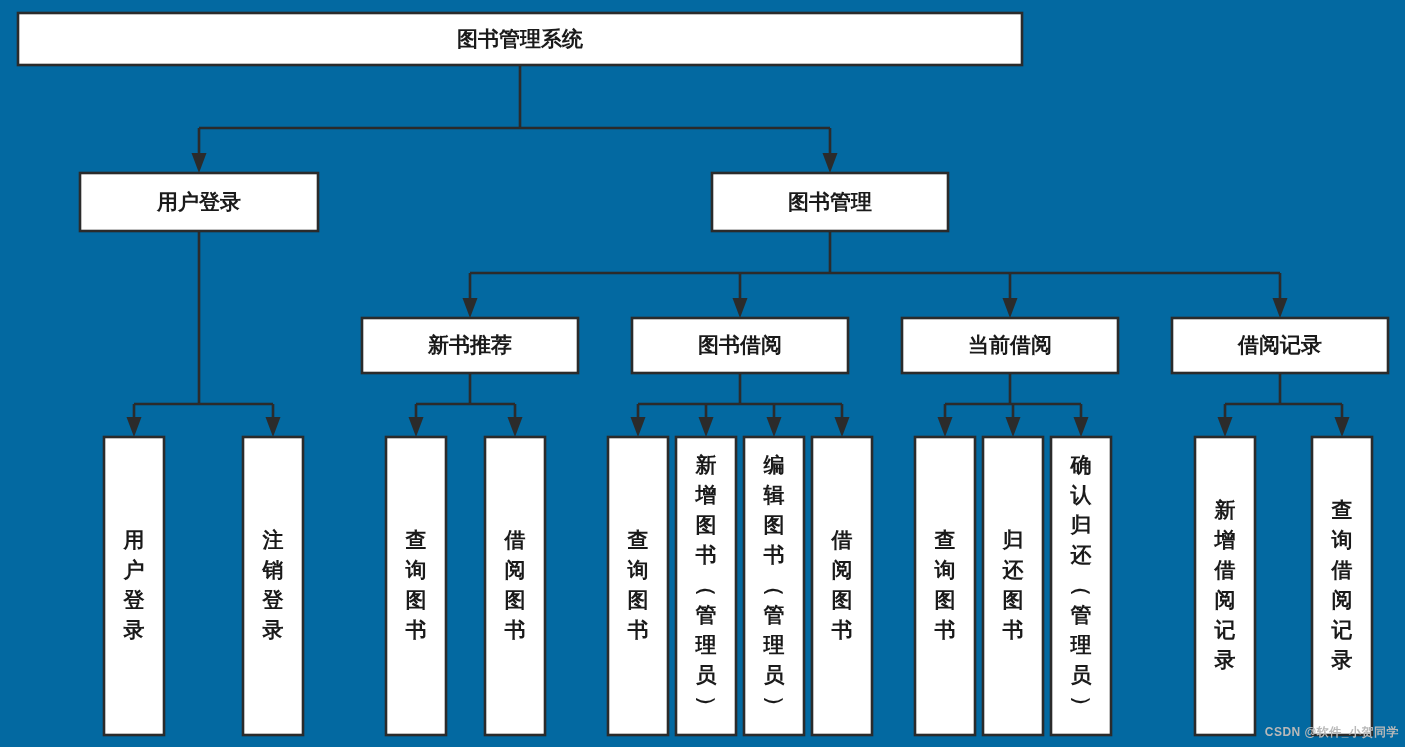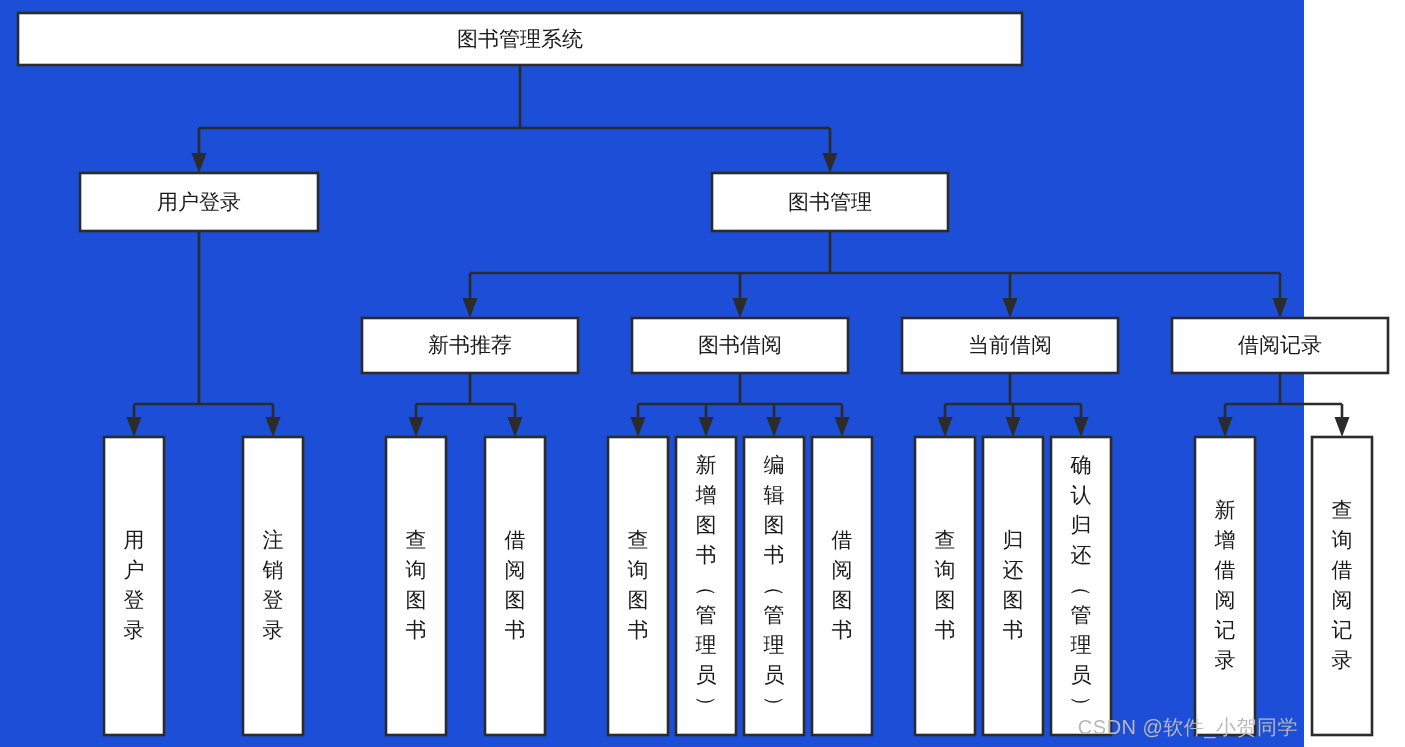--- a/index.html
+++ b/index.html
@@ -1,37 +1,37 @@
 <!DOCTYPE html>
 <html><head>
 <meta charset="utf-8">
 <style>
   html,body{margin:0;padding:0;background:#ffffff;}
   body{
     width:1405px;height:747px;overflow:hidden;
     font-family:"Liberation Sans","DejaVu Sans",sans-serif;
     background:#ffffff;
   }
-  #diagram-root{position:relative;width:1304px;height:747px;background:#1d4ed8;}
+  #diagram-root{position:relative;width:1405px;height:747px;background:#0369a1;font-weight:bold;}
   svg#diagram-svg{position:absolute;left:0;top:0;width:1405px;height:747px;display:block;}
   .node-rect{fill:#ffffff;stroke:#2b2b2b;stroke-width:2.6;}
   .node-label{
     fill:#1a1a1a;
     font-family:"Liberation Sans","DejaVu Sans",sans-serif;
     text-anchor:middle;
     dominant-baseline:middle;
   }
   .label-h{font-size:21px;}
   .label-v{font-size:21px;}
   .conn{stroke:#2b2b2b;stroke-width:2.6;fill:none;stroke-linecap:butt;}
   .arrow-head{fill:#2b2b2b;stroke:none;}
   #watermark{
     position:absolute;right:6px;bottom:6px;
     font-family:"Liberation Sans","DejaVu Sans",sans-serif;
-    font-size:20px;color:#b9b9b9;white-space:nowrap;letter-spacing:0.5px;
+    font-size:12px;color:#b9b9b9;white-space:nowrap;letter-spacing:0.5px;
     user-select:none;
   }
 </style>
 </head>
 <body>
 
 <div id="diagram-root">
   <svg id="diagram-svg" viewBox="0 0 1405 747" xmlns="http://www.w3.org/2000/svg">
     <g id="connector-layer">
         <path class="conn" d="M 520 65 L 520 128" stroke="#2b2b2b"></path>

